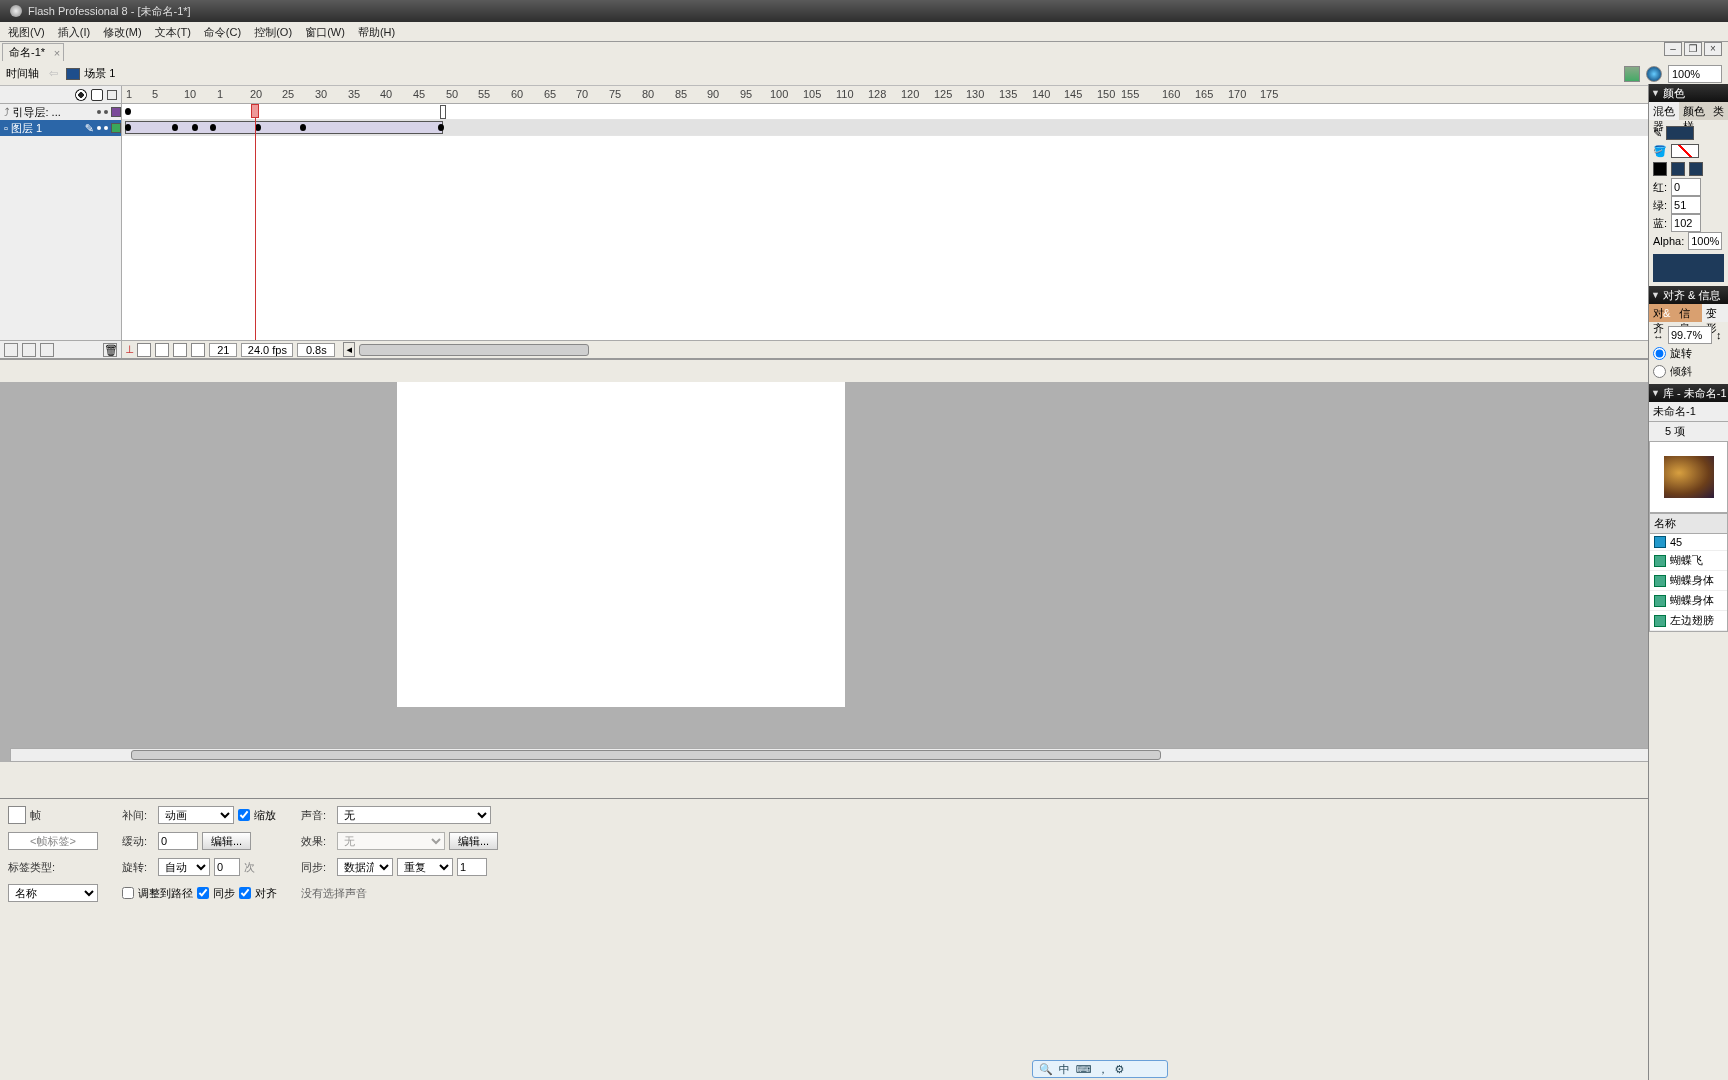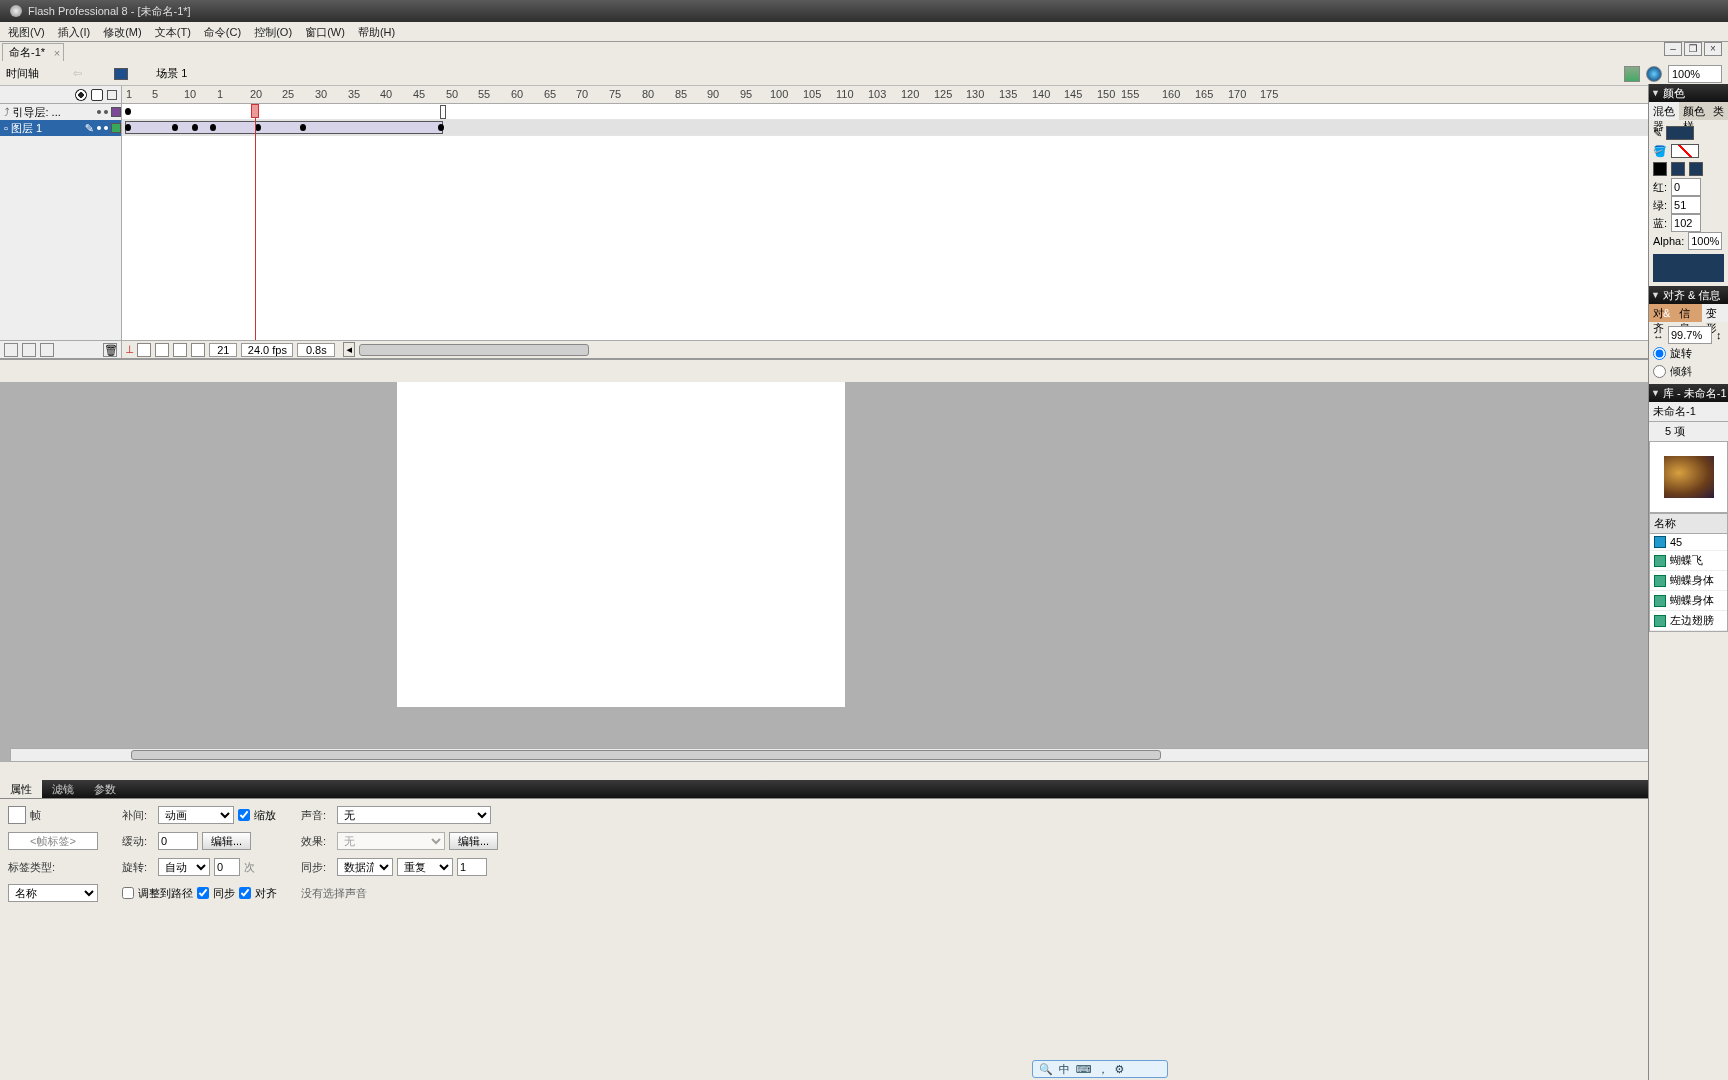--- a/index.html
+++ b/index.html
@@ -7,21 +7,21 @@
 .title-bar { background: linear-gradient(#5a5a5a,#2e2e2e); height: 22px; line-height: 22px; color: #ddd; padding-left: 10px; display:flex; align-items:center; }
 .title-bar .spark { width:12px; height:12px; background: radial-gradient(circle,#eee,#888); border-radius:50%; margin-right:6px;}
 .menu-bar { background: #eceae3; height: 20px; line-height: 20px; padding-left: 8px; border-bottom:1px solid #999; }
 .menu-bar span { margin-right: 10px; cursor:pointer; color:#222; }
 .workspace { position:absolute; top:42px; left:0; right:0; bottom:0; background:#eceae3; }
 .doc-tab-row { height:20px; background:#eceae3; display:flex; align-items:center; padding-left:2px; }
 .doc-tab { background:#eceae3; border:1px solid #aaa; border-bottom:none; height:18px; line-height:16px; padding:0 18px 0 6px; position:relative; font-size:11px; }
 .doc-tab .x { position:absolute; right:3px; top:1px; color:#888; cursor:pointer; font-size:11px;}
 .win-controls { position:absolute; right:6px; top:0; display:flex; }
 .win-controls div { width:18px; height:14px; border:1px solid #888; margin-left:2px; background:#eee; font-size:10px; line-height:12px; text-align:center; color:#444; cursor:pointer;}
-.edit-bar { height:24px; background:#eceae3; border-bottom:1px solid #bbb; display:flex; align-items:center; padding:0 6px;gap:24px; }
+.edit-bar { height:24px; background:#eceae3; border-bottom:1px solid #bbb; display:flex; align-items:center; padding:0 6px; }
 .scene-icon { width:14px; height:12px; background:#1e4e8c; border:1px solid #555; display:inline-block; margin-right:4px;}
 .edit-bar .right { margin-left:auto; display:flex; align-items:center; gap:6px; }
 .swatch { width:16px; height:16px; border:1px solid #888; background:linear-gradient(#8a8,#4a6);}
 .world { width:16px; height:16px; border:1px solid #888; border-radius:50%; background:radial-gradient(circle,#6cf,#036);}
 .zoom-sel { width:54px; height:18px; border:1px solid #999; background:#fff; padding-left:3px; }
 .timeline-area { height:274px; border-bottom:2px solid #999; display:flex; flex-direction:column; background:#eceae3; }
 .tl-body { flex:1; display:flex; overflow:hidden; }
 .layer-panel { width:122px; border-right:1px solid #aaa; background:#eee; display:flex; flex-direction:column; }
 .layer-head { height:18px; border-bottom:1px solid #aaa; background:#eee; display:flex; align-items:center; justify-content:flex-end; gap:4px; padding-right:4px; }
 .head-ico { width:12px; height:12px; display:inline-block; }
@@ -179,21 +179,21 @@
           <span style="left:422px">65</span>
           <span style="left:454px">70</span>
           <span style="left:487px">75</span>
           <span style="left:520px">80</span>
           <span style="left:553px">85</span>
           <span style="left:585px">90</span>
           <span style="left:618px">95</span>
           <span style="left:648px">100</span>
           <span style="left:681px">105</span>
           <span style="left:714px">110</span>
-          <span style="left:746px">103</span>
+          <span style="left:746px">128</span>
           <span style="left:779px">120</span>
           <span style="left:812px">125</span>
           <span style="left:844px">130</span>
           <span style="left:877px">135</span>
           <span style="left:910px">140</span>
           <span style="left:942px">145</span>
           <span style="left:975px">150</span>
           <span style="left:999px">155</span>
           <span style="left:1040px">160</span>
           <span style="left:1073px">165</span>
@@ -237,26 +237,20 @@
 
   <div class="stage-area">
     <div class="canvas"></div>
 
     <div class="hscroll-stage">
         <div class="thumb"></div>
       </div>
   </div>
 
 
-  <div class="prop-tabs">
-    <div class="prop-tab active">属性</div>
-    <div class="prop-tab">滤镜</div>
-    <div class="prop-tab">参数</div>
-    <span style="margin-left:auto;color:#ccc;padding:2px 8px;cursor:pointer">≡</span>
-  </div>
 
   <div class="props">
     <div class="pgroup">
       <div class="prow">
         <span style="width:18px;height:18px;border:1px solid #888;background:#fff"></span>
         <span class="plabel">帧</span>
       </div>
       <div class="prow">
         <input type="text" style="width: 90px; color: rgb(136, 136, 136); text-align: center;" value="&lt;帧标签&gt;">
       </div>

